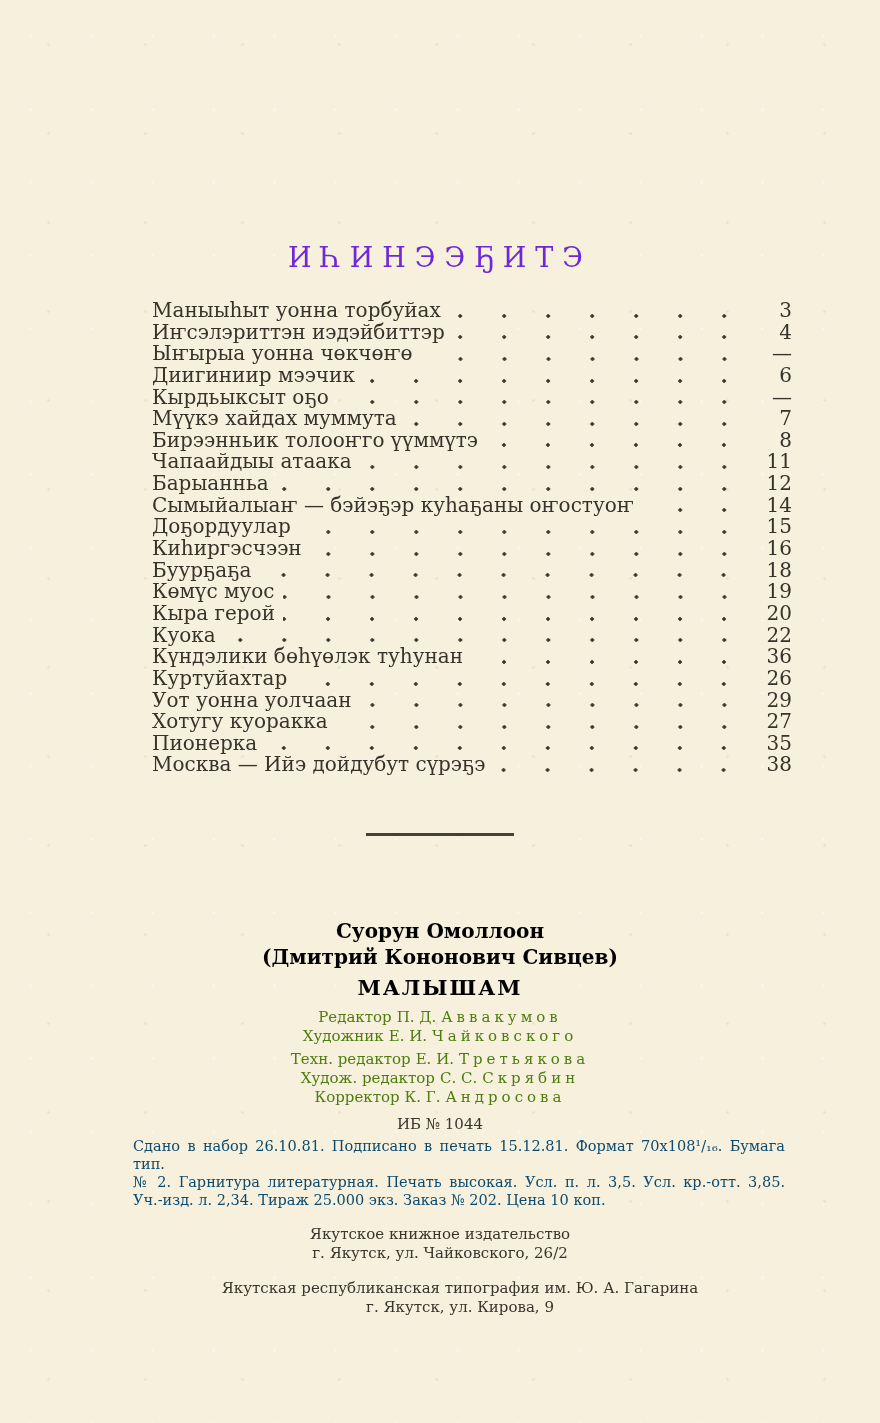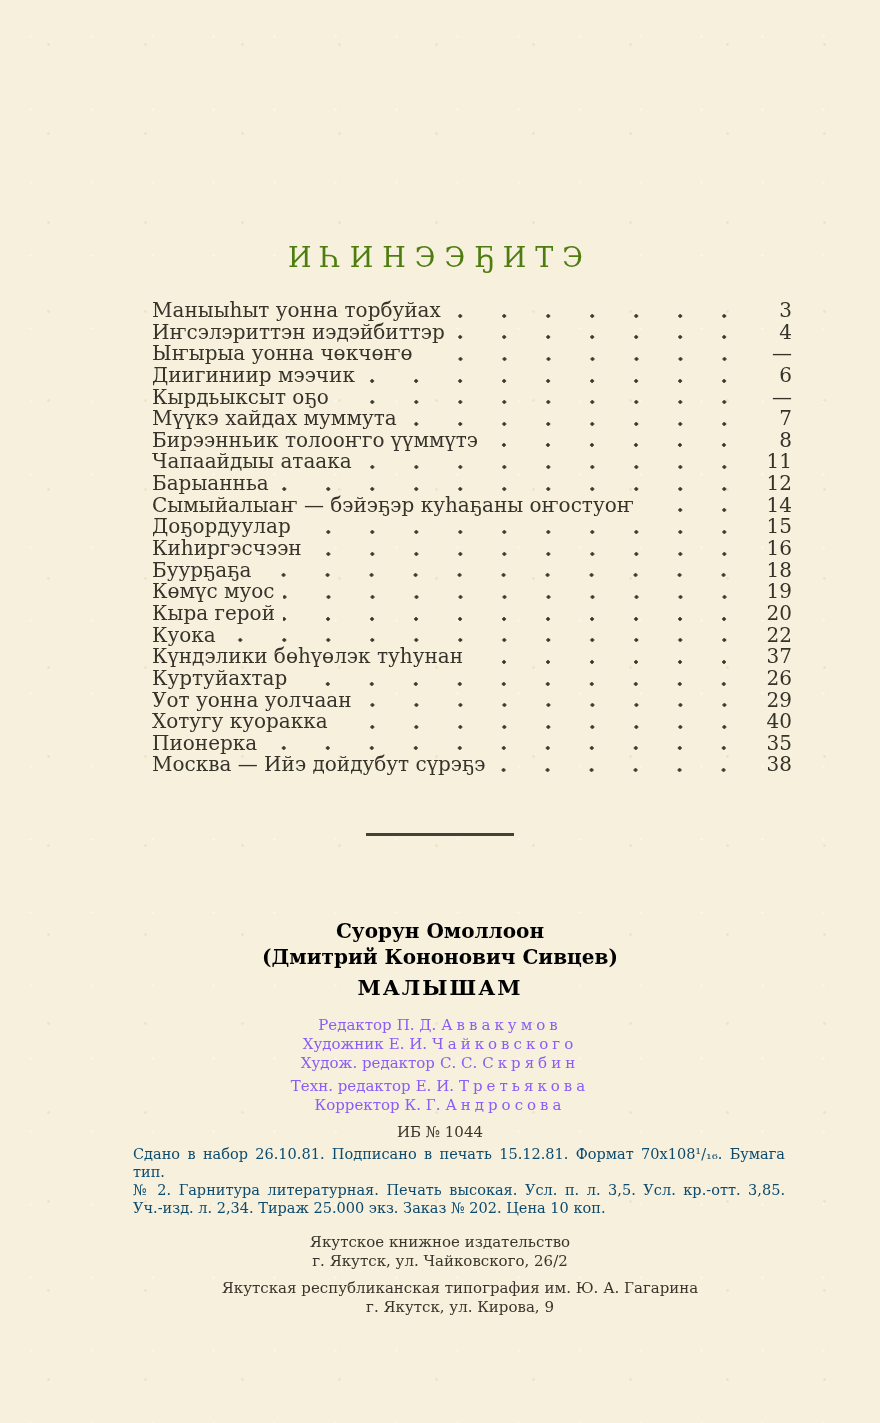--- a/index.html
+++ b/index.html
@@ -14,21 +14,21 @@
     color:#39352c;
     overflow:hidden;
   }
   .page{width:880px;height:1423px;position:relative;}
   .toc-title{
     margin:0;padding-top:243px;
     text-align:center;
     font-size:27px;line-height:30px;
     font-weight:normal;
     letter-spacing:9px;
-    color:#4d7c0f;
+    color:#6d28d9;
   }
   .toc{margin:27px 0 0 152px;width:640px;}
   .toc-row{
     display:flex;align-items:baseline;
     height:21.65px;font-size:20px;line-height:21.65px;
     white-space:nowrap;color:#36332b;
   }
   .toc-entry-title{flex:none;padding-right:8px;}
   .toc-dots{
     flex:1;align-self:flex-end;height:12px;
@@ -38,33 +38,33 @@
     background-position:right 4px center;
   }
   .toc-page{flex:none;width:42px;text-align:right;}
   .divider{
     width:148px;border:none;margin:57px auto 0;
     border-top:3px solid #44413a;
   }
   .author-block{margin-top:82px;text-align:center;font-weight:bold;color:#000000;}
   .author-name{font-size:20px;line-height:26px;}
   .book-title{margin-top:6px;font-size:21px;line-height:24px;letter-spacing:2px;}
-  .credits{margin-top:16px;text-align:center;font-size:15px;color:#8b5cf6;}
+  .credits{margin-top:8px;text-align:center;font-size:15px;color:#4d7c0f;}
   .credit-line{line-height:19px;}
   .credit-line.gap-before{margin-top:4px;}
   .credit-initials{margin-left:5px;}
   .credit-surname{margin-left:5px;letter-spacing:4px;}
   .ib-number{margin-top:8px;text-align:center;font-size:15px;line-height:18px;}
   .imprint{margin:4px 0 0 133px;width:652px;font-size:14.5px;color:#0c4a6e;}
   .imprint-line{line-height:18px;}
   .imprint-line.justify{text-align:justify;text-align-last:justify;}
   .publisher{text-align:center;font-size:15px;color:#39352c;}
   .pub-group{line-height:19px;}
   #pub1{margin-top:16px;}
-  #pub2{margin-top:8px;padding-left:40px;}
+  #pub2{margin-top:16px;padding-left:40px;}
 </style>
 </head>
 <body>
 
 <div class="page">
 
   <h1 class="toc-title">ИҺИНЭЭҔИТЭ</h1>
 
   <div class="toc">
       <div class="toc-row">
@@ -143,36 +143,36 @@
         <span class="toc-page">20</span>
       </div>
       <div class="toc-row">
         <span class="toc-entry-title">Куока</span>
         <span class="toc-dots"></span>
         <span class="toc-page">22</span>
       </div>
       <div class="toc-row">
         <span class="toc-entry-title">Күндэлики бөһүөлэк туһунан</span>
         <span class="toc-dots"></span>
-        <span class="toc-page">37</span>
+        <span class="toc-page">36</span>
       </div>
       <div class="toc-row">
         <span class="toc-entry-title">Куртуйахтар</span>
         <span class="toc-dots"></span>
         <span class="toc-page">26</span>
       </div>
       <div class="toc-row">
         <span class="toc-entry-title">Уот уонна уолчаан</span>
         <span class="toc-dots"></span>
         <span class="toc-page">29</span>
       </div>
       <div class="toc-row">
         <span class="toc-entry-title">Хотугу куоракка</span>
         <span class="toc-dots"></span>
-        <span class="toc-page">40</span>
+        <span class="toc-page">27</span>
       </div>
       <div class="toc-row">
         <span class="toc-entry-title">Пионерка</span>
         <span class="toc-dots"></span>
         <span class="toc-page">35</span>
       </div>
       <div class="toc-row">
         <span class="toc-entry-title">Москва — Ийэ дойдубут сүрэҕэ</span>
         <span class="toc-dots"></span>
         <span class="toc-page">38</span>
@@ -183,22 +183,22 @@
 
   <div class="author-block">
     <div class="author-name">Суорун Омоллоон</div>
     <div class="author-name">(Дмитрий Кононович Сивцев)</div>
     <div class="book-title">МАЛЫШАМ</div>
   </div>
 
   <div class="credits">
       <div class="credit-line"><span class="credit-role">Редактор</span><span class="credit-initials">П. Д.</span><span class="credit-surname">Аввакумов</span></div>
       <div class="credit-line"><span class="credit-role">Художник</span><span class="credit-initials">Е. И.</span><span class="credit-surname">Чайковского</span></div>
+      <div class="credit-line gap-before"><span class="credit-role">Техн. редактор</span><span class="credit-initials">Е. И.</span><span class="credit-surname">Третьякова</span></div>
       <div class="credit-line"><span class="credit-role">Худож. редактор</span><span class="credit-initials">С. С.</span><span class="credit-surname">Скрябин</span></div>
-      <div class="credit-line gap-before"><span class="credit-role">Техн. редактор</span><span class="credit-initials">Е. И.</span><span class="credit-surname">Третьякова</span></div>
       <div class="credit-line"><span class="credit-role">Корректор</span><span class="credit-initials">К. Г.</span><span class="credit-surname">Андросова</span></div>
     </div>
 
   <div class="ib-number">ИБ № 1044</div>
 
   <div class="imprint">
       <div class="imprint-line justify">Сдано в набор 26.10.81. Подписано в печать 15.12.81. Формат 70х108¹/₁₆. Бумага тип.</div>
       <div class="imprint-line justify">№ 2. Гарнитура литературная. Печать высокая. Усл. п. л. 3,5. Усл. кр.-отт. 3,85.</div>
       <div class="imprint-line">Уч.-изд. л. 2,34. Тираж 25.000 экз. Заказ № 202. Цена 10 коп.</div>
     </div>

